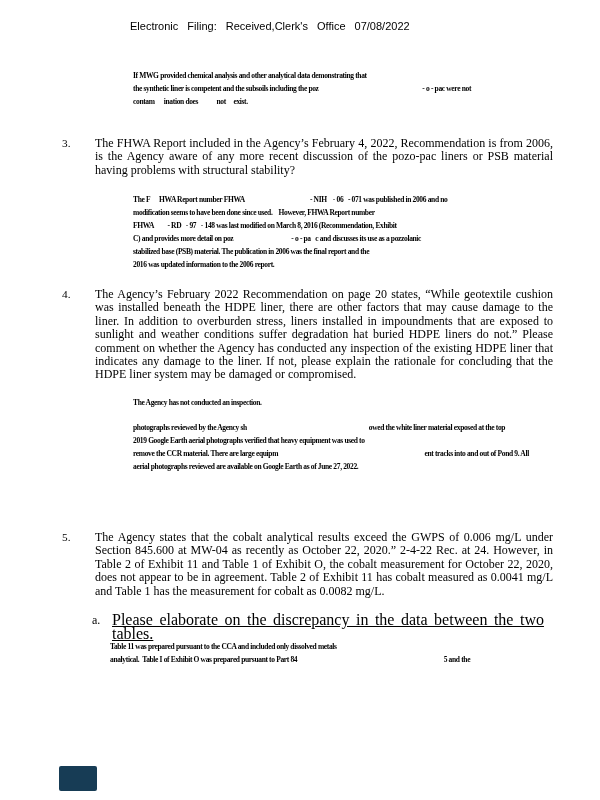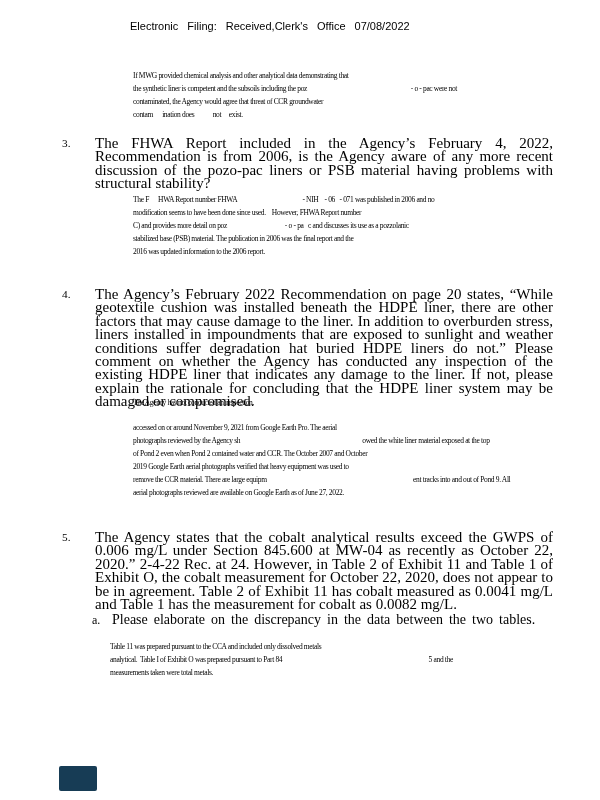--- a/index.html
+++ b/index.html
@@ -1,78 +1,75 @@
 <!DOCTYPE html>
 <html><head>
 <meta charset="utf-8">
 <style>
   html,body{margin:0;padding:0;background:#ffffff;}
   .page{position:relative;width:579px;height:800px;background:#ffffff;overflow:hidden;
         font-family:"Liberation Serif",serif;color:#000;}
   .header{position:absolute;left:130px;top:20px;font-family:"Liberation Sans",sans-serif;
           font-size:11px;word-spacing:6px;color:#000;white-space:pre;}
   .qnum{position:absolute;left:62px;font-size:11.3px;line-height:13.4px;}
-  .qtext{position:absolute;left:95px;width:458px;font-size:15px;line-height:13.4px;
+  .qtext{position:absolute;left:95px;width:458px;font-size:12px;line-height:13.4px;
          text-align:justify;}
   .ans{position:absolute;}
-  .ans-line{font-family:"Liberation Serif",serif;font-weight:400;font-size:7.5px;
+  .ans-line{font-family:"Liberation Serif",serif;font-weight:700;font-size:7.5px;
             letter-spacing:-0.35px;line-height:13px;white-space:pre;color:#000;}
   .sub-letter{position:absolute;left:92px;font-size:12px;line-height:14px;}
-  .sub-q{position:absolute;left:112px;width:450px;font-size:14px;word-spacing:2.5px;
-         line-height:14px;}
+  .sub-q{position:absolute;left:112px;width:450px;font-size:16px;word-spacing:2.5px;
+         line-height:14px;text-decoration:underline;}
   .badge{position:absolute;left:59px;top:766px;width:38px;height:25px;border-radius:2px;}
 </style>
 </head>
 <body>
 
 <div class="page">
 
   <div class="header">Electronic Filing: Received,Clerk's Office 07/08/2022</div>
 
   <div class="ans" style="left:133px;top:69px">
     <div class="ans-line">If MWG provided chemical analysis and other analytical data demonstrating that</div>
     <div class="ans-line">the synthetic liner is competent and the subsoils including the poz                                                                    - o - pac were not</div>
-    <div class="ans-line">contaminated, the Agency would agree that threat of CCR groundwater</div>
     <div class="ans-line">contam      ination does            not     exist.</div>
   </div>
 
   <div class="qnum" style="top:137px">3.</div>
   <div class="qtext" style="top:137px">The FHWA Report included in the Agency’s February 4, 2022, Recommendation is from 2006, is the Agency aware of any more recent discussion of the pozo-pac liners or PSB material having problems with structural stability?</div>
 
   <div class="ans" style="left:133px;top:193px">
     <div class="ans-line">The F      HWA Report number FHWA                                           - NIH    - 06   - 071 was published in 2006 and no</div>
     <div class="ans-line">modification seems to have been done since used.    However, FHWA Report number</div>
+    <div class="ans-line">FHWA         - RD   - 97   - 148 was last modified on March 8, 2016 (Recommendation, Exhibit</div>
     <div class="ans-line">C) and provides more detail on poz                                      - o - pa   c and discusses its use as a pozzolanic</div>
     <div class="ans-line">stabilized base (PSB) material. The publication in 2006 was the final report and the</div>
     <div class="ans-line">2016 was updated information to the 2006 report.</div>
   </div>
 
   <div class="qnum" style="top:288px">4.</div>
   <div class="qtext" style="top:288px">The Agency’s February 2022 Recommendation on page 20 states, “While geotextile cushion was installed beneath the HDPE liner, there are other factors that may cause damage to the liner. In addition to overburden stress, liners installed in impoundments that are exposed to sunlight and weather conditions suffer degradation hat buried HDPE liners do not.” Please comment on whether the Agency has conducted any inspection of the existing HDPE liner that indicates any damage to the liner. If not, please explain the rationale for concluding that the HDPE liner system may be damaged or compromised.</div>
 
   <div class="ans" style="left:133px;top:396px">
     <div class="ans-line">The Agency has not conducted an inspection.</div>
   </div>
 
   <div class="ans" style="left:133px;top:421px">
-    <div class="ans-line">accessed on or around November 9, 2021 from Google Earth Pro. The aerial</div>
     <div class="ans-line">photographs reviewed by the Agency sh                                                                                owed the white liner material exposed at the top</div>
-    <div class="ans-line">of Pond 2 even when Pond 2 contained water and CCR. The October 2007 and October</div>
     <div class="ans-line">2019 Google Earth aerial photographs verified that heavy equipment was used to</div>
     <div class="ans-line">remove the CCR material. There are large equipm                                                                                                ent tracks into and out of Pond 9. All</div>
     <div class="ans-line">aerial photographs reviewed are available on Google Earth as of June 27, 2022.</div>
   </div>
 
   <div class="qnum" style="top:531px">5.</div>
   <div class="qtext" style="top:531px">The Agency states that the cobalt analytical results exceed the GWPS of 0.006 mg/L under Section 845.600 at MW-04 as recently as October 22, 2020.” 2-4-22 Rec. at 24. However, in Table 2 of Exhibit 11 and Table 1 of Exhibit O, the cobalt measurement for October 22, 2020, does not appear to be in agreement. Table 2 of Exhibit 11 has cobalt measured as 0.0041 mg/L and Table 1 has the measurement for cobalt as 0.0082 mg/L.</div>
 
   <div class="sub-letter" style="top:613px">a.</div>
   <div class="sub-q" style="top:613px">Please elaborate on the discrepancy in the data between the two tables.</div>
 
   <div class="ans" style="left:110px;top:640px">
     <div class="ans-line">Table 11 was prepared pursuant to the CCA and included only dissolved metals</div>
     <div class="ans-line">analytical.  Table I of Exhibit O was prepared pursuant to Part 84                                                                                                5 and the</div>
-    <div class="ans-line">measurements taken were total metals.</div>
   </div>
 
   <div class="badge" style="background: rgb(23, 60, 85);"></div>
 
 </div>
 
 </body></html>

